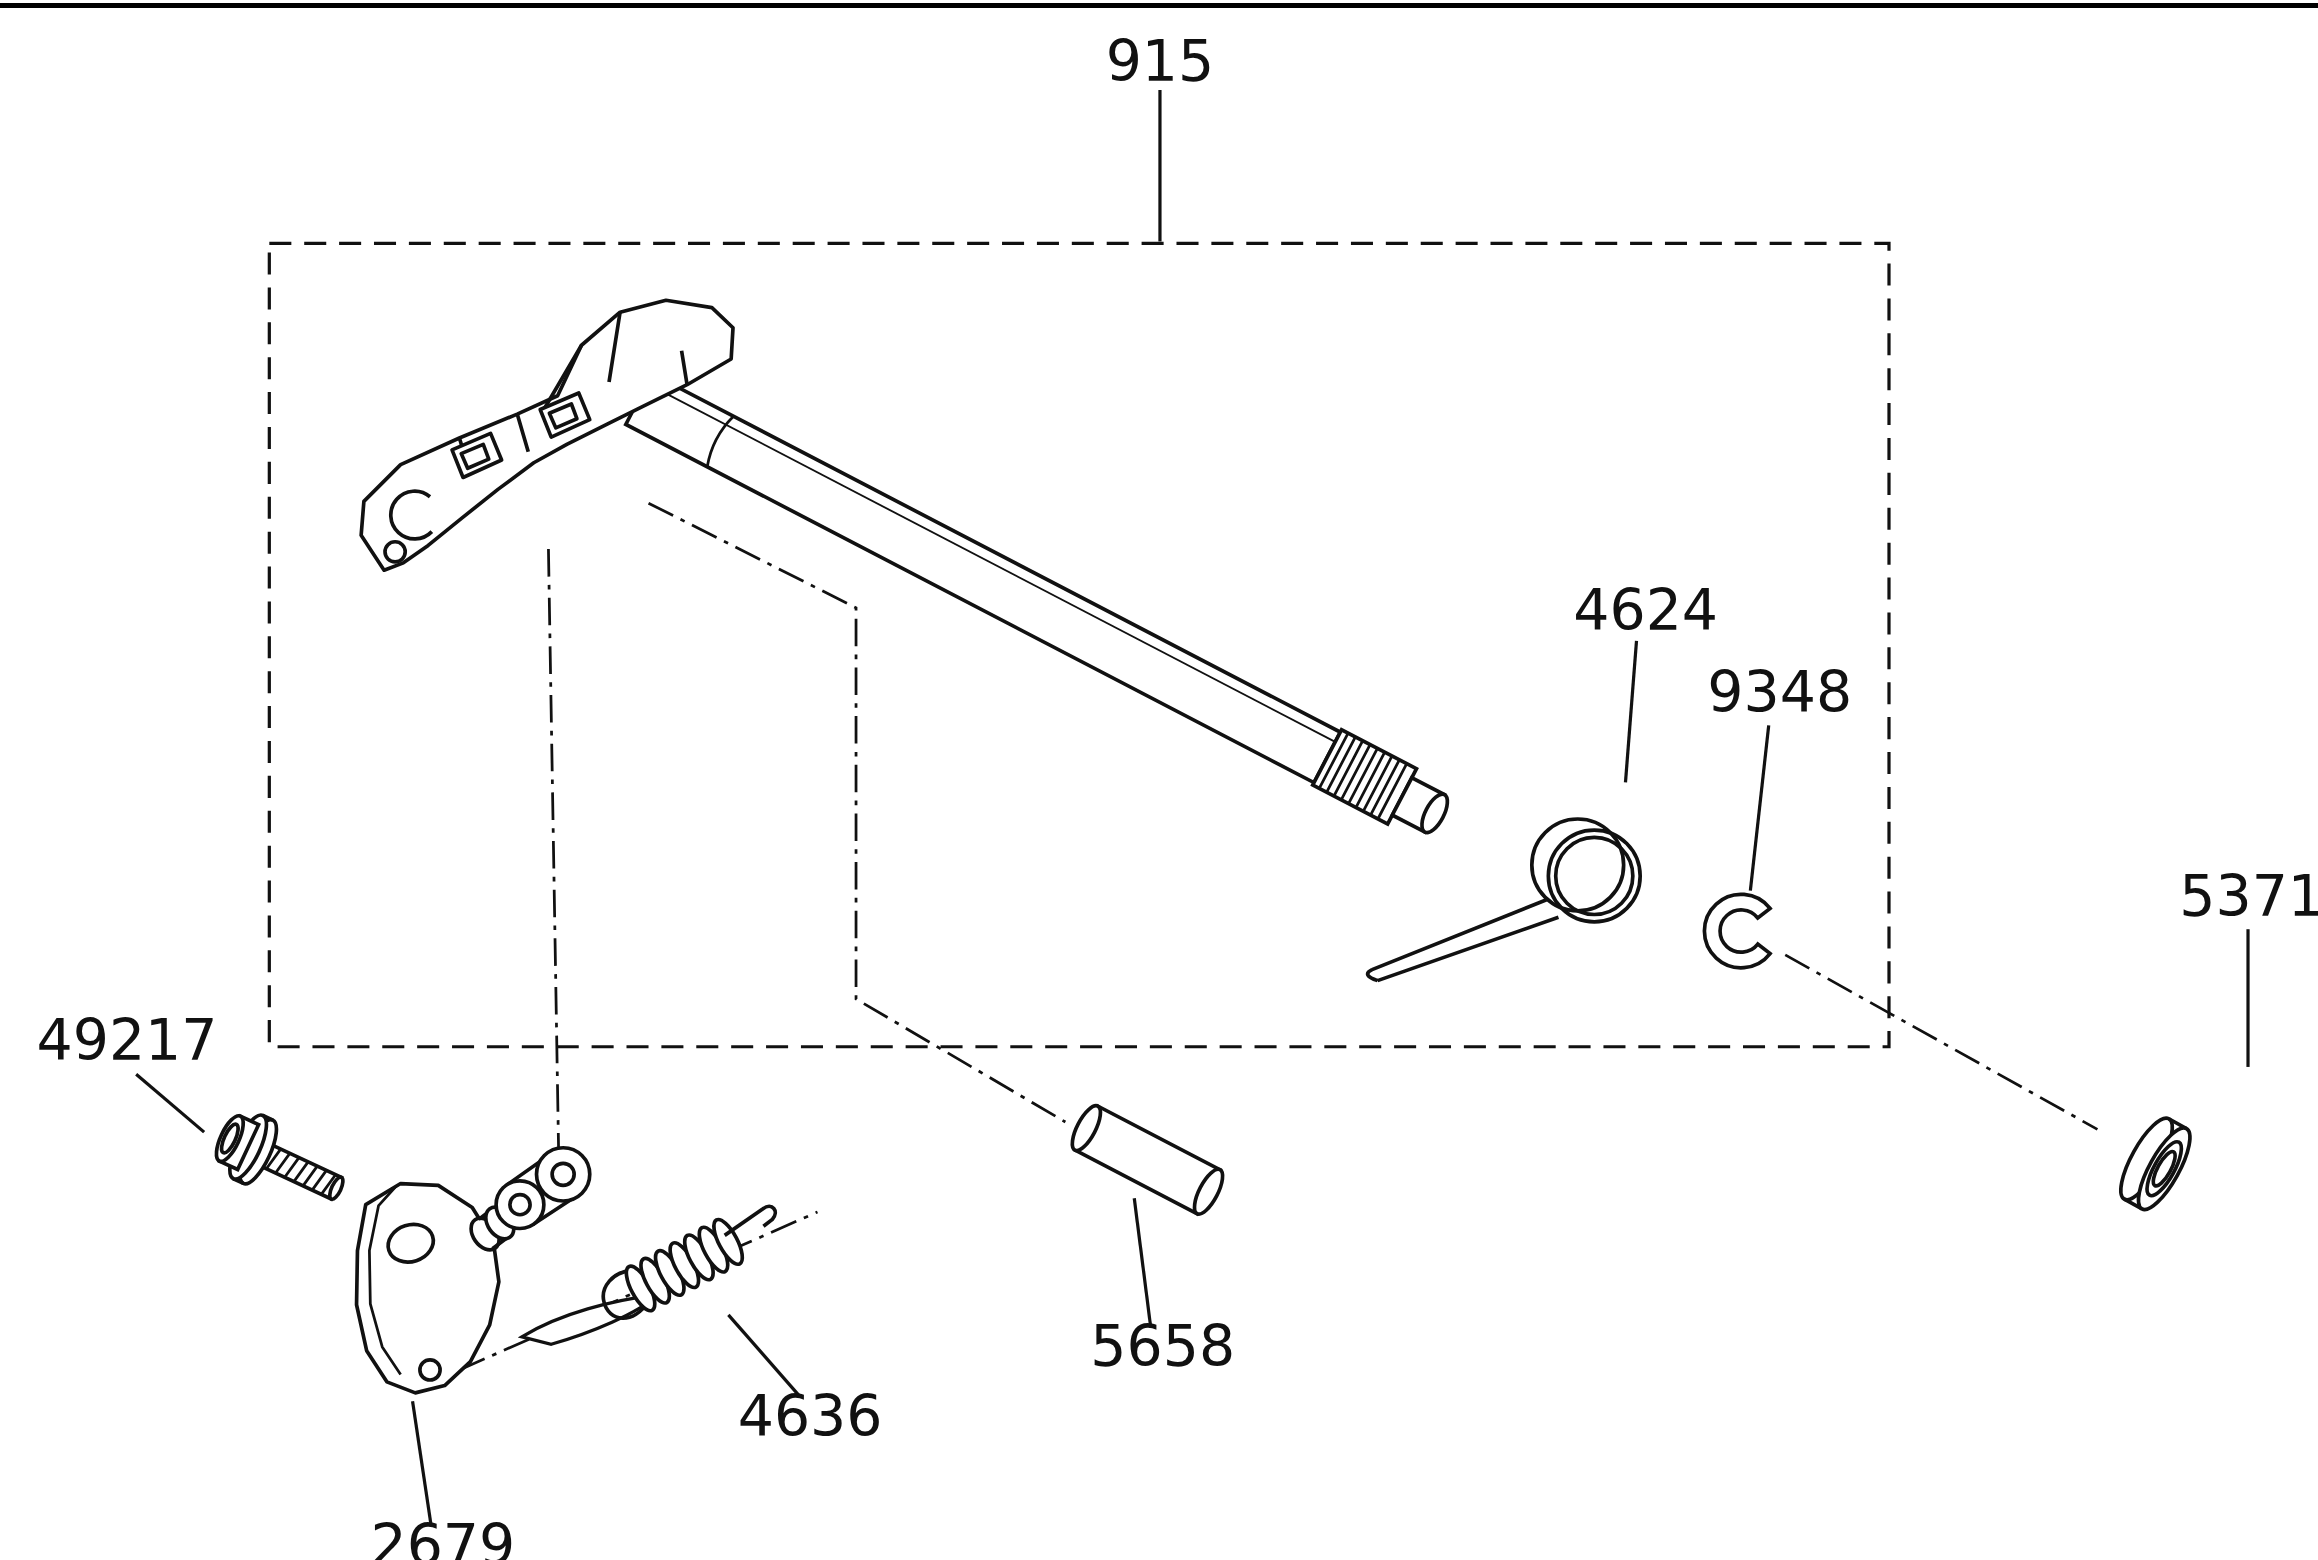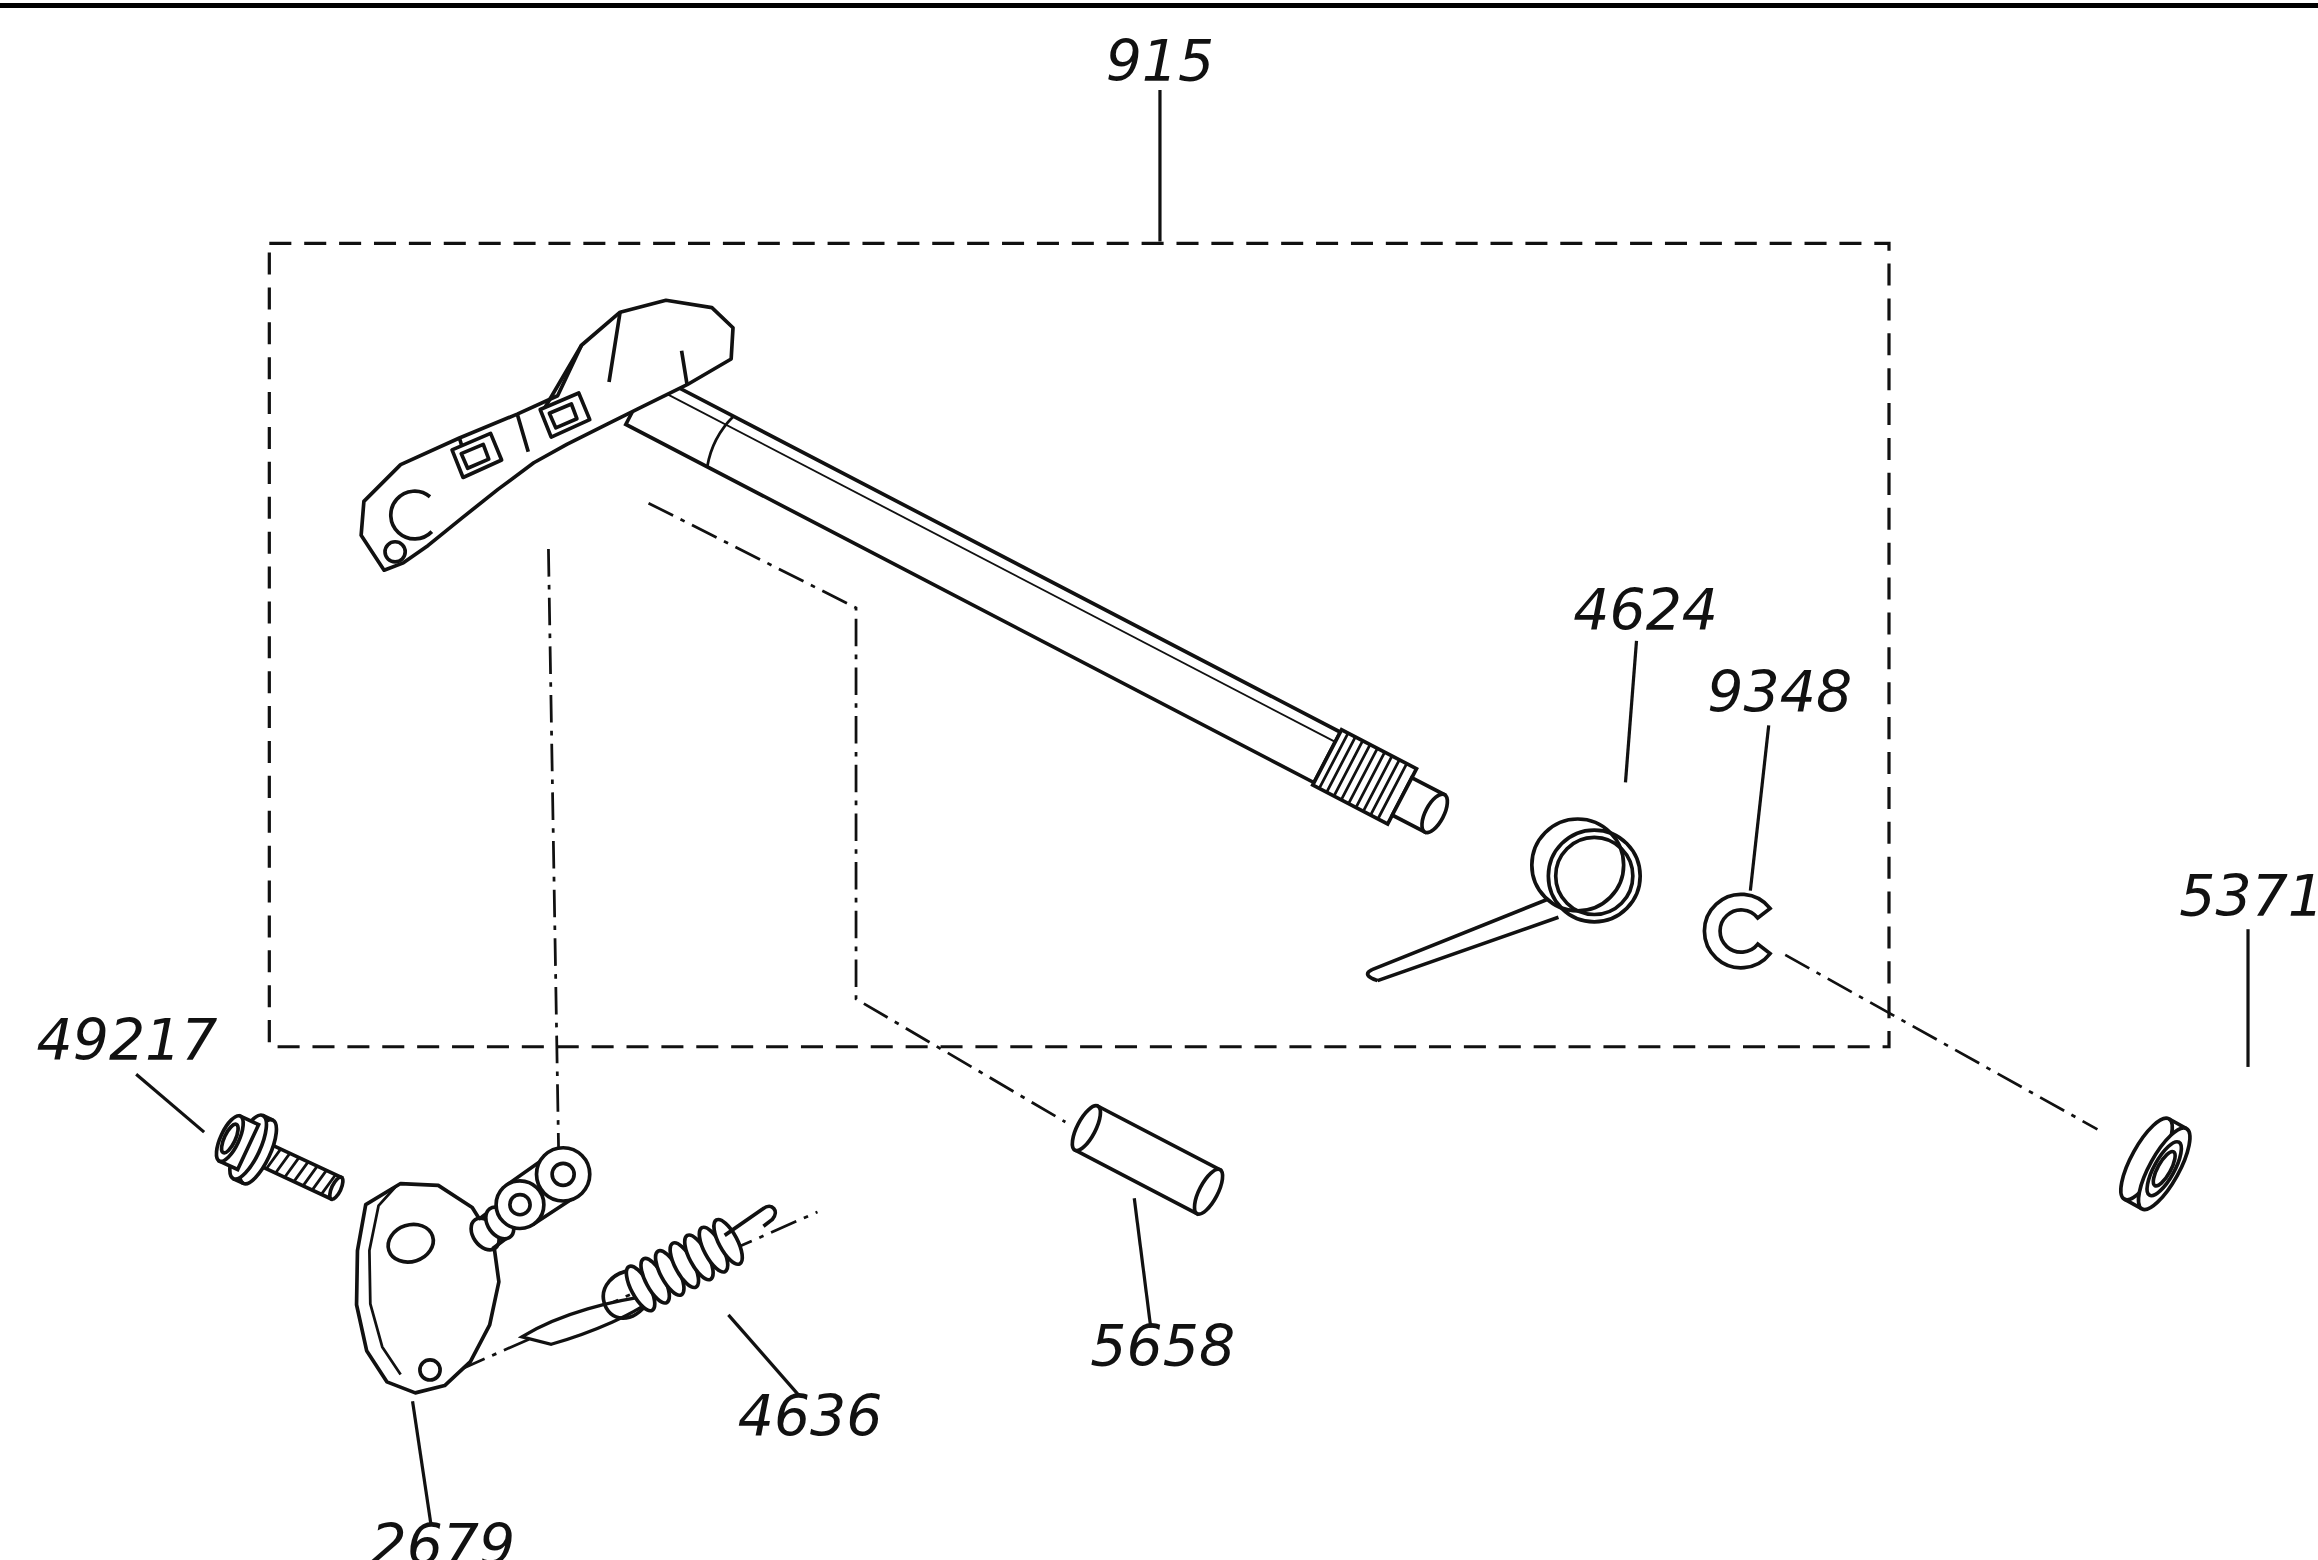--- a/index.html
+++ b/index.html
@@ -2,21 +2,20 @@
 <html style="font-size:14.7px"><head>
 <meta charset="utf-8">
 <style>
   html,body{margin:0;padding:0;background:#ffffff;}
   .stage{
     position:relative;
     width:2319px;height:1560px;
     background:#ffffff;
     overflow:hidden;
     font-family:"DejaVu Sans",sans-serif;
-    font-style:italic;
   }
   .top-rule{position:absolute;left:0;top:2.8px;width:100%;height:5.5px;background:#000;}
   svg{position:absolute;left:0;top:0;}
   text.part-label{
     font-size:62px;
     fill:#111111;
     font-family:"DejaVu Sans",sans-serif;
     text-anchor:middle;
   }
 </style>

